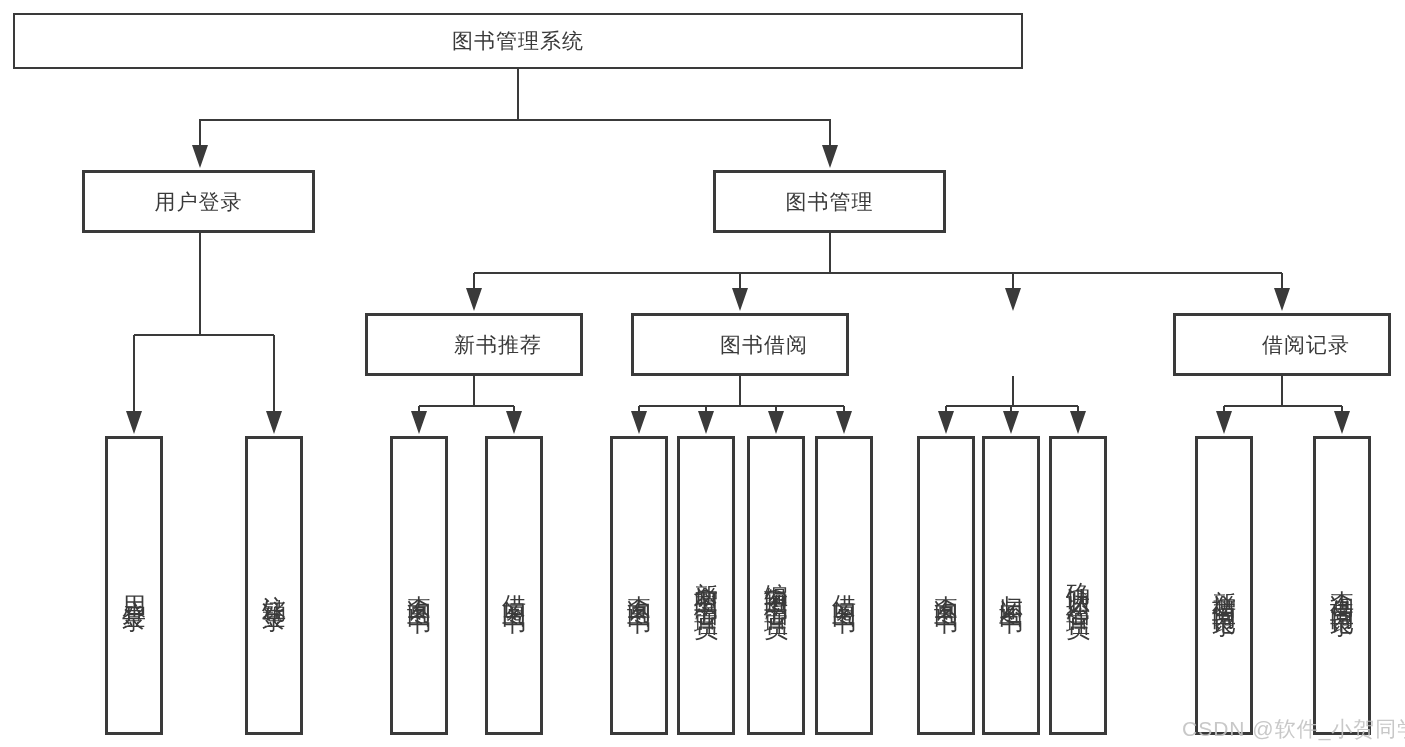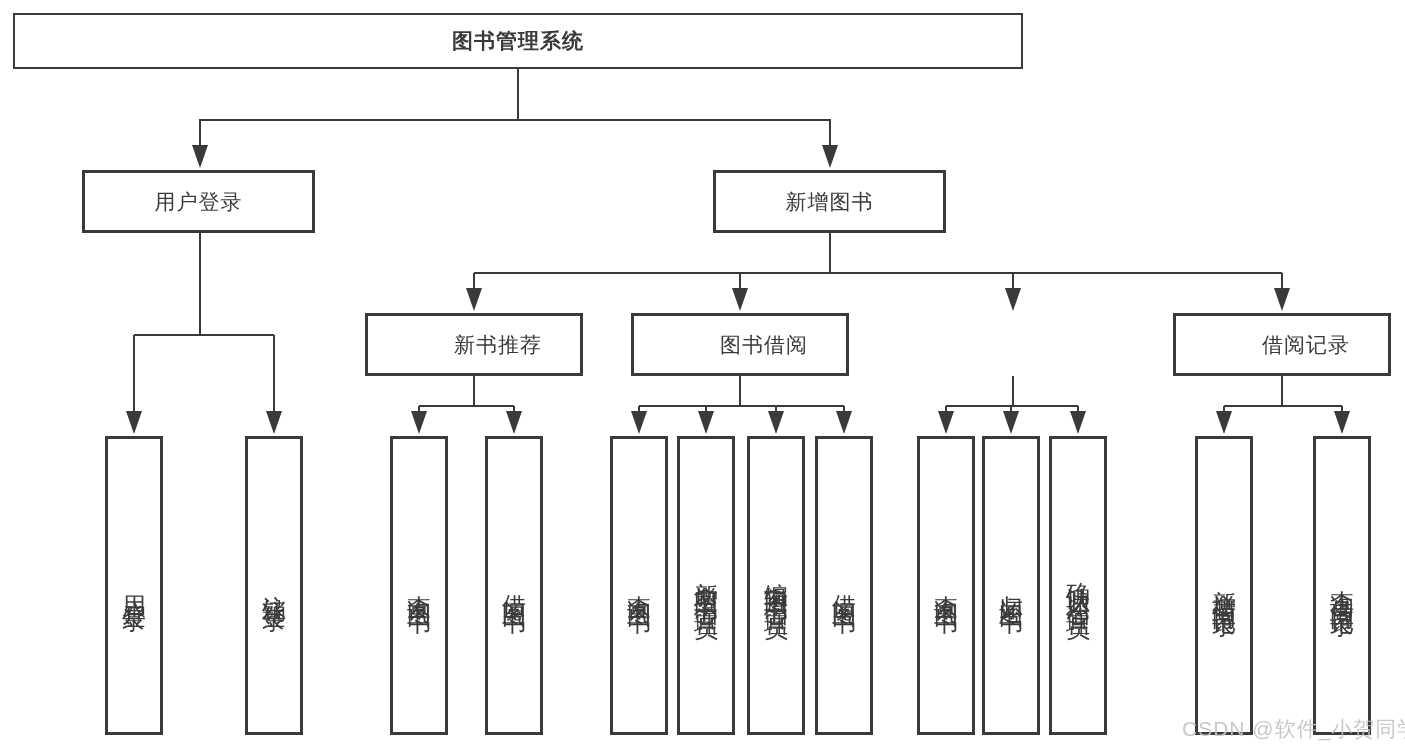--- a/index.html
+++ b/index.html
@@ -19,21 +19,21 @@
   }
   .box {
     position: absolute;
     box-sizing: border-box;
     border: 3px solid #3a3a3a;
     background: #ffffff;
     display: flex;
     align-items: center;
     justify-content: center;
   }
-  .root  { left: 13px;  top: 13px;  width: 1010px; height: 56px; border-width: 2px; font-weight: bold; }
+  .root  { left: 13px;  top: 13px;  width: 1010px; height: 56px; border-width: 2px; }
   .lvl2  { top: 170px; width: 233px; height: 63px; }
   .lvl3  { top: 313px; width: 218px; height: 63px; padding-left: 48px; }
   .hlabel { font-size: 21px; letter-spacing: 1px; white-space: nowrap; }
   .leaf  { top: 436px; width: 58px; height: 299px; }
   .vtext {
     writing-mode: vertical-rl;
     font-size: 24px;
     line-height: 1;
     letter-spacing: 5px;
     white-space: nowrap;
@@ -77,21 +77,21 @@
   </svg>
 
   <div class="box root">
     <span class="hlabel">图书管理系统</span>
   </div>
 
   <div class="box lvl2" style="left:82px">
     <span class="hlabel">用户登录</span>
   </div>
   <div class="box lvl2" style="left:713px">
-    <span class="hlabel">新增图书</span>
+    <span class="hlabel">图书管理</span>
   </div>
 
   <div class="box lvl3" style="left:365px">
     <span class="hlabel">新书推荐</span>
   </div>
   <div class="box lvl3" style="left:631px">
     <span class="hlabel">图书借阅</span>
   </div>
   <div class="box lvl3" style="left:1173px">
     <span class="hlabel">借阅记录</span>

